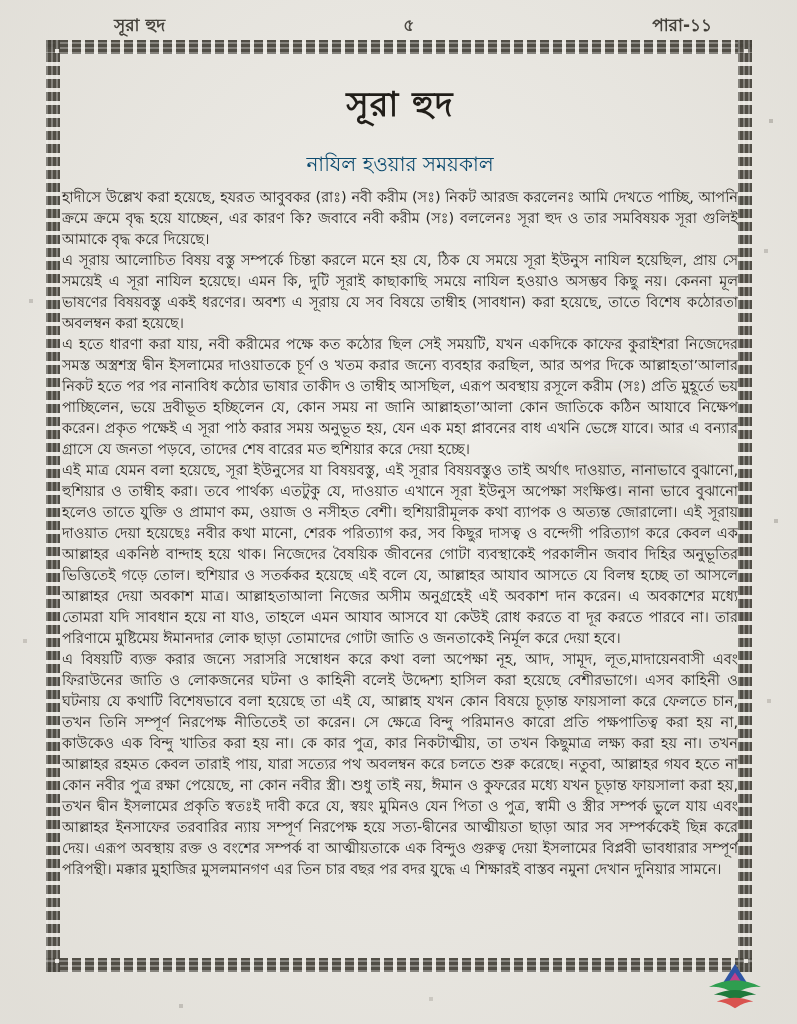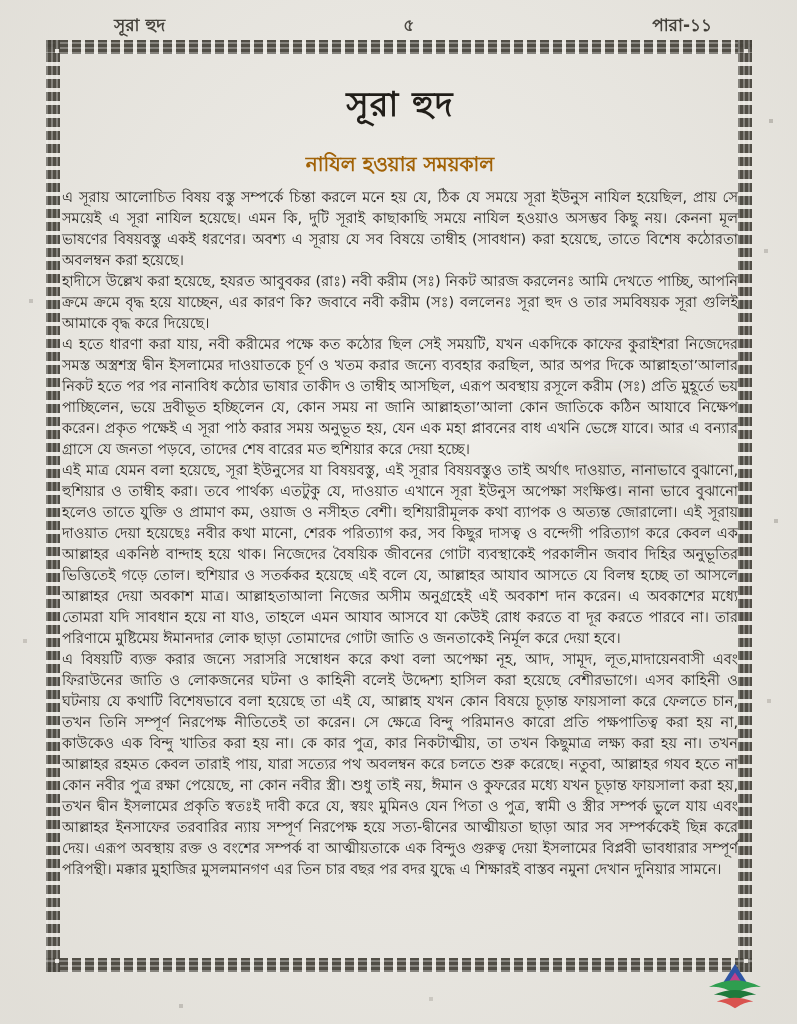--- a/index.html
+++ b/index.html
@@ -43,21 +43,21 @@
   
   .content{
     position:absolute;left:62px;top:58px;width:676px;z-index:2;
     text-align:justify;
   }
   .doc-title{
     text-align:center;font-size:34px;font-weight:700;color:#211e19;
     margin:20px 0 14px;letter-spacing:1px;
   }
   .section-heading{
-    text-align:center;font-size:20px;font-weight:700;color:#a16207;
+    text-align:center;font-size:20px;font-weight:400;color:#0c4a6e;
     margin:8px 0 5px;
   }
   .content p{margin:0;font-size:14.5px;line-height:21px;}
   
   .smudge{
     position:absolute;left:500px;top:425px;width:235px;height:110px;z-index:0;
     background:radial-gradient(ellipse at center, rgba(130,118,100,.14), rgba(130,118,100,0) 70%);
     filter:blur(4px);
   }
   .specks{position:absolute;left:0;top:0;width:2px;height:2px;background:transparent;z-index:0;
@@ -90,22 +90,22 @@
   <div class="edge h bottom"></div>
   <div class="edge v left"></div>
   <div class="edge v right"></div>
 </div>
 
 <main class="content">
   <h1 class="doc-title">সূরা হুদ</h1>
 
   <section>
     <h2 class="section-heading">নাযিল হওয়ার সময়কাল</h2>
+    <p>হাদীসে উল্লেখ করা হয়েছে, হযরত আবুবকর (রাঃ) নবী করীম (সঃ) নিকট আরজ করলেনঃ আমি দেখতে পাচ্ছি, আপনি ক্রমে ক্রমে বৃদ্ধ হয়ে যাচ্ছেন, এর কারণ কি? জবাবে নবী করীম (সঃ) বললেনঃ সূরা হুদ ও তার সমবিষয়ক সূরা গুলিই আমাকে বৃদ্ধ করে দিয়েছে।</p>
     <p>এ সূরায় আলোচিত বিষয় বস্তু সম্পর্কে চিন্তা করলে মনে হয় যে, ঠিক যে সময়ে সূরা ইউনুস নাযিল হয়েছিল, প্রায় সে সময়েই এ সূরা নাযিল হয়েছে। এমন কি, দুটি সূরাই কাছাকাছি সময়ে নাযিল হওয়াও অসম্ভব কিছু নয়। কেননা মূল ভাষণের বিষয়বস্তু একই ধরণের। অবশ্য এ সূরায় যে সব বিষয়ে তাম্বীহ (সাবধান) করা হয়েছে, তাতে বিশেষ কঠোরতা অবলম্বন করা হয়েছে।</p>
-    <p>হাদীসে উল্লেখ করা হয়েছে, হযরত আবুবকর (রাঃ) নবী করীম (সঃ) নিকট আরজ করলেনঃ আমি দেখতে পাচ্ছি, আপনি ক্রমে ক্রমে বৃদ্ধ হয়ে যাচ্ছেন, এর কারণ কি? জবাবে নবী করীম (সঃ) বললেনঃ সূরা হুদ ও তার সমবিষয়ক সূরা গুলিই আমাকে বৃদ্ধ করে দিয়েছে।</p>
     <p>এ হতে ধারণা করা যায়, নবী করীমের পক্ষে কত কঠোর ছিল সেই সময়টি, যখন একদিকে কাফের কুরাইশরা নিজেদের সমস্ত অস্ত্রশস্ত্র দ্বীন ইসলামের দাওয়াতকে চূর্ণ ও খতম করার জন্যে ব্যবহার করছিল, আর অপর দিকে আল্লাহতা’আলার নিকট হতে পর পর নানাবিধ কঠোর ভাষার তাকীদ ও তাম্বীহ আসছিল, এরূপ অবস্থায় রসূলে করীম (সঃ) প্রতি মুহূর্তে ভয় পাচ্ছিলেন, ভয়ে দ্রবীভূত হচ্ছিলেন যে, কোন সময় না জানি আল্লাহতা’আলা কোন জাতিকে কঠিন আযাবে নিক্ষেপ করেন। প্রকৃত পক্ষেই এ সূরা পাঠ করার সময় অনুভূত হয়, যেন এক মহা প্লাবনের বাধ এখনি ভেঙ্গে যাবে। আর এ বন্যার গ্রাসে যে জনতা পড়বে, তাদের শেষ বারের মত হুশিয়ার করে দেয়া হচ্ছে।</p>
   </section>
 
   <section>
     <p>এই মাত্র যেমন বলা হয়েছে, সূরা ইউনুসের যা বিষয়বস্তু, এই সূরার বিষয়বস্তুও তাই অর্থাৎ দাওয়াত, নানাভাবে বুঝানো, হুশিয়ার ও তাম্বীহ করা। তবে পার্থক্য এতটুকু যে, দাওয়াত এখানে সূরা ইউনুস অপেক্ষা সংক্ষিপ্ত। নানা ভাবে বুঝানো হলেও তাতে যুক্তি ও প্রামাণ কম, ওয়াজ ও নসীহত বেশী। হুশিয়ারীমূলক কথা ব্যাপক ও অত্যন্ত জোরালো। এই সূরায় দাওয়াত দেয়া হয়েছেঃ নবীর কথা মানো, শেরক পরিত্যাগ কর, সব কিছুর দাসত্ব ও বন্দেগী পরিত্যাগ করে কেবল এক আল্লাহর একনিষ্ঠ বান্দাহ হয়ে থাক। নিজেদের বৈষয়িক জীবনের গোটা ব্যবস্থাকেই পরকালীন জবাব দিহির অনুভূতির ভিত্তিতেই গড়ে তোল। হুশিয়ার ও সতর্ককর হয়েছে এই বলে যে, আল্লাহর আযাব আসতে যে বিলম্ব হচ্ছে তা আসলে আল্লাহর দেয়া অবকাশ মাত্র। আল্লাহতাআলা নিজের অসীম অনুগ্রহেই এই অবকাশ দান করেন। এ অবকাশের মধ্যে তোমরা যদি সাবধান হয়ে না যাও, তাহলে এমন আযাব আসবে যা কেউই রোধ করতে বা দূর করতে পারবে না। তার পরিণামে মুষ্টিমেয় ঈমানদার লোক ছাড়া তোমাদের গোটা জাতি ও জনতাকেই নির্মূল করে দেয়া হবে।</p>
     <p>এ বিষয়টি ব্যক্ত করার জন্যে সরাসরি সম্বোধন করে কথা বলা অপেক্ষা নূহ, আদ, সামূদ, লূত,মাদায়েনবাসী এবং ফিরাউনের জাতি ও লোকজনের ঘটনা ও কাহিনী বলেই উদ্দেশ্য হাসিল করা হয়েছে বেশীরভাগে। এসব কাহিনী ও ঘটনায় যে কথাটি বিশেষভাবে বলা হয়েছে তা এই যে, আল্লাহ যখন কোন বিষয়ে চূড়ান্ত ফায়সালা করে ফেলতে চান, তখন তিনি সম্পূর্ণ নিরপেক্ষ নীতিতেই তা করেন। সে ক্ষেত্রে বিন্দু পরিমানও কারো প্রতি পক্ষপাতিত্ব করা হয় না, কাউকেও এক বিন্দু খাতির করা হয় না। কে কার পুত্র, কার নিকটাত্মীয়, তা তখন কিছুমাত্র লক্ষ্য করা হয় না। তখন আল্লাহর রহমত কেবল তারাই পায়, যারা সত্যের পথ অবলম্বন করে চলতে শুরু করেছে। নতুবা, আল্লাহর গযব হতে না কোন নবীর পুত্র রক্ষা পেয়েছে, না কোন নবীর স্ত্রী। শুধু তাই নয়, ঈমান ও কুফরের মধ্যে যখন চূড়ান্ত ফায়সালা করা হয়, তখন দ্বীন ইসলামের প্রকৃতি স্বতঃই দাবী করে যে, স্বয়ং মুমিনও যেন পিতা ও পুত্র, স্বামী ও স্ত্রীর সম্পর্ক ভুলে যায় এবং আল্লাহর ইনসাফের তরবারির ন্যায় সম্পূর্ণ নিরপেক্ষ হয়ে সত্য-দ্বীনের আত্মীয়তা ছাড়া আর সব সম্পর্ককেই ছিন্ন করে দেয়। এরূপ অবস্থায় রক্ত ও বংশের সম্পর্ক বা আত্মীয়তাকে এক বিন্দুও গুরুত্ব দেয়া ইসলামের বিপ্লবী ভাবধারার সম্পূর্ণ পরিপন্থী। মক্কার মুহাজির মুসলমানগণ এর তিন চার বছর পর বদর যুদ্ধে এ শিক্ষারই বাস্তব নমুনা দেখান দুনিয়ার সামনে।</p>
   </section>
 </main>
 
 <svg class="logo" viewBox="0 0 60 56" aria-hidden="true">

